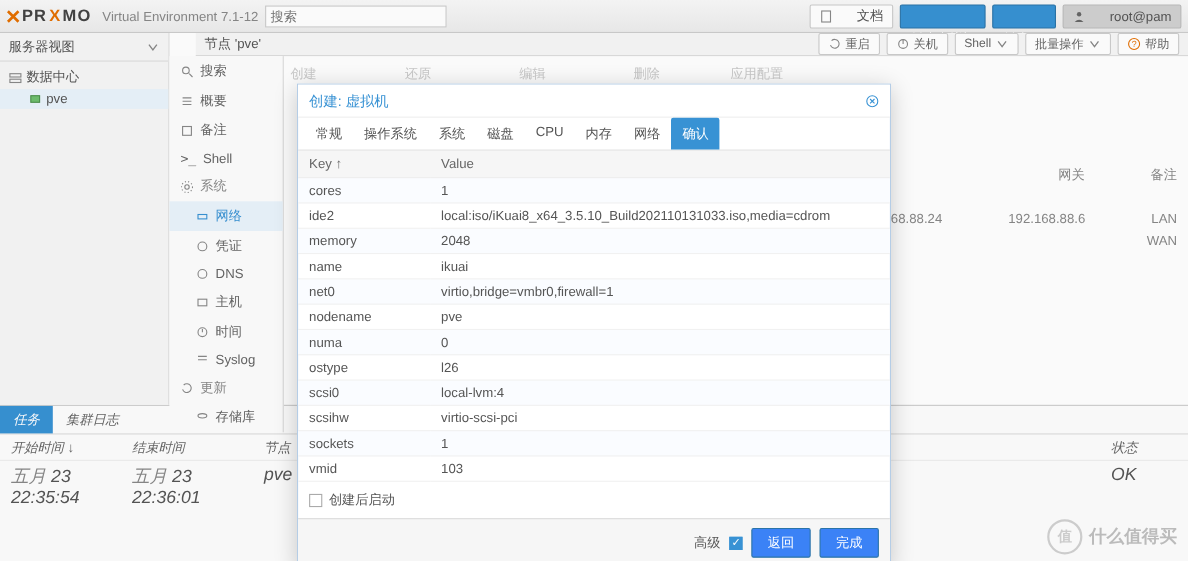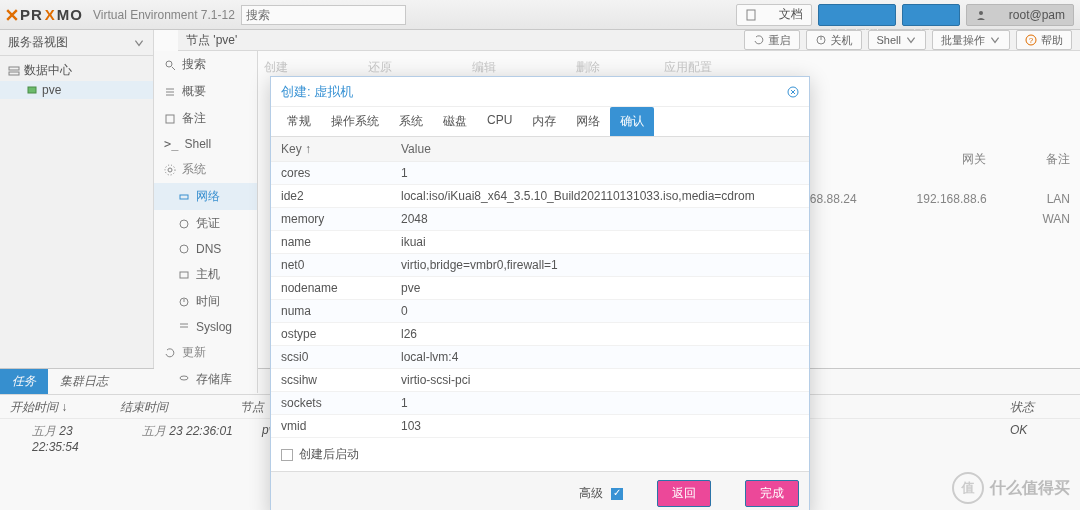--- a/index.html
+++ b/index.html
@@ -35,38 +35,38 @@
 .tbl-row { display: flex; gap: 60px; padding: 2px 0; }
 .tbl-right { position: absolute; right: 10px; top: 100px; display: flex; flex-direction: column; gap: 6px; align-items: flex-end; color: #888; }
 .tbl-right .row { display: flex; gap: 60px; }
 .bottom { border-top: 1px solid #ccc; height: 148px; background: #fdfdfd; display: flex; flex-direction: column; font-style: italic; }
 .btabs { display: flex; height: 26px; border-bottom: 1px solid #ddd; }
 .btab { padding: 4px 12px; font-size: 12px; color: #666; }
 .btab.active { background: #3892d4; color: #fff; }
 .bhdr { display: flex; height: 24px; border-bottom: 1px solid #eee; font-size: 12px; color: #666; }
 .bhdr div, .brow div { padding: 4px 10px; }
 .c1 { width: 110px; } .c2 { width: 120px; } .c3 { width: 80px; flex: 1; } .c4 { width: 80px; text-align: left; }
-.brow { display: flex; font-size: 12px; color: #555; padding-left: 22px; }
+.brow { display: flex; font-size: 16px; color: #555; }
 .brow .t { color: #888; }
 
 
 .overlay { position: absolute; inset: 0; background: rgba(0,0,0,0.02); }
 .modal { position: absolute; left: 270px; top: 76px; width: 540px; background: #fff; border: 1px solid #b5cde6; box-shadow: 0 4px 20px rgba(0,0,0,0.2); }
 .mhead { height: 30px; background: #fff; border-bottom: 1px solid #eee; display: flex; align-items: center; padding: 0 10px; justify-content: space-between; color: #3892d4; font-size: 13px; }
 .mtabs { display: flex; border-bottom: 1px solid #ddd; padding: 0 6px; }
 .mtab { padding: 6px 10px; font-size: 12px; color: #555; cursor: pointer; }
 .mtab.active { background: #3892d4; color: #fff; border-radius: 2px 2px 0 0; }
 .mtable { width: 100%; border-collapse: collapse; font-size: 12px; }
 .mtable th { text-align: left; padding: 5px 10px; background: #f6f6f6; color: #666; font-weight: normal; border-bottom: 1px solid #eee; }
 .mtable th:first-child { width: 120px; }
 .mtable td { padding: 4px 10px; border-bottom: 1px solid #f1f1f1; color: #555; }
 .mtable tr:nth-child(odd) td { background: #fafcff; }
 .mfoot1 { padding: 8px 10px; display: flex; align-items: center; gap: 6px; font-size: 12px; color: #555; }
 .mfoot2 { padding: 8px 10px; display: flex; justify-content: flex-end; align-items: center; gap: 8px; background: #f6f6f6; border-top: 1px solid #ddd; }
-.mbtn { padding: 4px 14px; background: #ec4899; border: 1px solid #2b74a8; color: #fff; border-radius: 2px; font-size: 12px; cursor: pointer; margin-left: 26px; }
+.mbtn { padding: 4px 14px; background: #3b82f6; border: 1px solid #2b74a8; color: #fff; border-radius: 2px; font-size: 12px; cursor: pointer; }
 .chk { width: 12px; height: 12px; border: 1px solid #aaa; display: inline-block; }
 .chk.on { background: #3892d4; border-color: #3892d4; position: relative; }
 .chk.on:after { content: "✓"; color: #fff; font-size: 10px; position: absolute; left: 1px; top: -2px; }
 .watermark { position: absolute; right: 10px; bottom: 6px; font-size: 16px; color: #bbb; display: flex; align-items: center; gap: 6px; font-weight: bold; }
 .watermark .circ { width: 32px; height: 32px; border: 2px solid #ccc; border-radius: 50%; display: flex; align-items: center; justify-content: center; color: #ccc; font-size: 13px; }
 </style>
 </head>
 <body>
 
 <div class="topbar">

